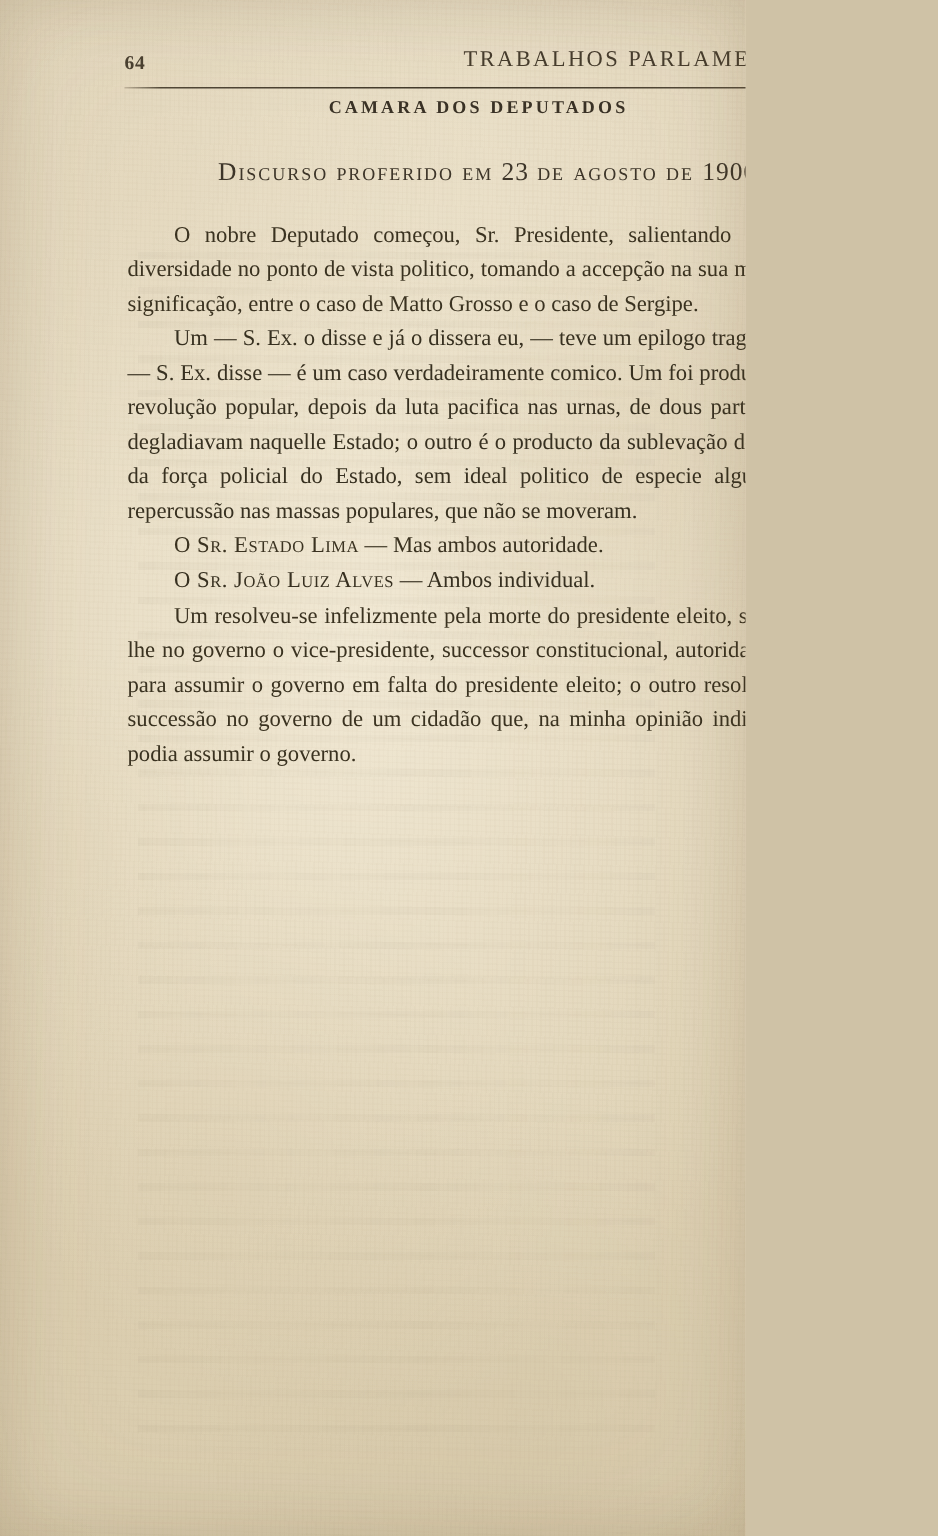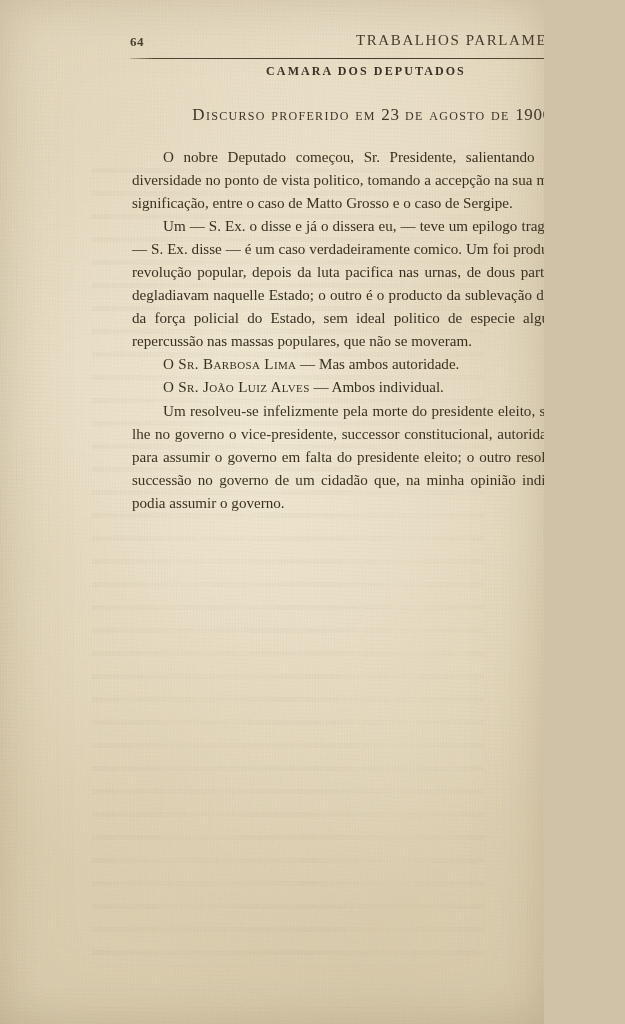--- a/index.html
+++ b/index.html
@@ -14,21 +14,20 @@
     width: 497px;
     height: 1024px;
     overflow: hidden;
     background-color: #e3d7bd;
     background-image:
       radial-gradient(ellipse 95% 70% at 48% 42%, rgba(255,250,236,0.50) 0%, rgba(255,250,236,0.18) 45%, rgba(0,0,0,0) 72%),
       radial-gradient(ellipse 120% 100% at 50% 50%, rgba(0,0,0,0) 58%, rgba(120,96,58,0.10) 82%, rgba(110,88,52,0.20) 100%),
       linear-gradient(176deg, #e7dcc3 0%, #e2d6bb 38%, #dfd2b5 70%, #dacdaf 100%);
     font-family: "Liberation Serif", "DejaVu Serif", serif;
     color: #3b3428;
-    padding-left: 47px;
     -webkit-font-smoothing: antialiased;
   }
 
   
   .grain {
     position: absolute;
     inset: 0;
     pointer-events: none;
     opacity: 0.55;
     background-image:
@@ -210,21 +209,21 @@
 
     <div class="speech-title"><span>Discurso proferido em </span><span class="num">23</span><span> de agosto de </span><span class="num">1906</span></div>
 
     <div class="body">
 
 
       <p>O nobre Deputado começou, Sr. Presidente, salientando a profunda diversidade no ponto de vista politico, tomando a accepção na sua mais elevada significação, entre o caso de Matto Grosso e o caso de Sergipe.</p>
 
       <p>Um — S. Ex. o disse e já o dissera eu, — teve um epilogo tragico; o outro — S. Ex. disse — é um caso verdadeiramente comico. Um foi producto de uma revolução popular, depois da luta pacifica nas urnas, de dous partidos que se degladiavam naquelle Estado; o outro é o producto da sublevação de uma parte da força policial do Estado, sem ideal politico de especie alguma e sem repercussão nas massas populares, que não se moveram.</p>
 
-      <p><span class="sc">O Sr. Barbosa Lima</span><span> — Mas ambos autoridade.</span></p>
+      <p><span class="sc">O Sr. Estado Lima</span><span> — Mas ambos autoridade.</span></p>
 
       <p><span class="sc">O Sr. João Luiz Alves</span><span> — Ambos individual.</span></p>
 
       <p>Um resolveu-se infelizmente pela morte do presidente eleito, succedendo-lhe no governo o vice-presidente, successor constitucional, autoridade legitima para assumir o governo em falta do presidente eleito; o outro resolveu-se pela successão no governo de um cidadão que, na minha opinião individual, não podia assumir o governo.</p>
 
 
     </div>
 
   </div>
 

